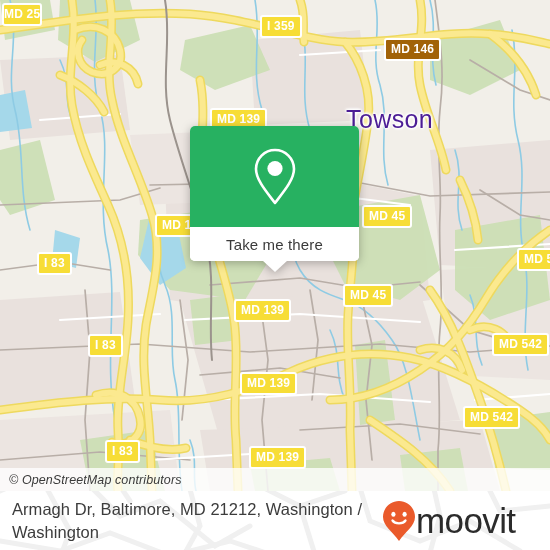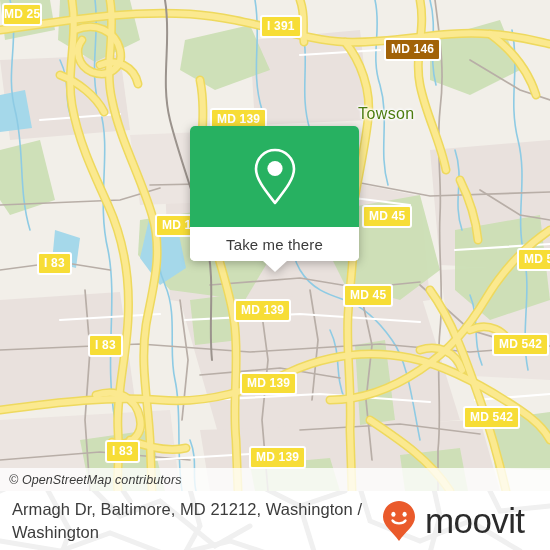--- a/index.html
+++ b/index.html
@@ -107,21 +107,21 @@
     flex: 1 1 auto;
     font-size: 16.5px;
     line-height: 23px;
     color: #3c3c3c;
     letter-spacing: 0.05px;
     max-width: 370px;
   }
   #brand {
     flex: 0 0 auto;
     display: flex; align-items: center;
-    gap: 9px;
+    gap: 0;
     margin-right: 6px;
     text-align: right;
   }
   #brand-word {
     font-size: 35px;
     line-height: 35px;
     color: #2b2b2b;
     letter-spacing: -0.6px;
     font-weight: 400;
   }
@@ -296,26 +296,26 @@
 
         <g stroke="#9b938d" fill="none" stroke-width="2" stroke-linecap="round">
           <path d="M165,0 C172,40 160,80 170,120 C180,160 196,200 206,240 C216,280 208,320 212,360"></path>
           <path d="M340,170 C352,200 344,230 352,260"></path>
         </g>
       </g>
     </svg>
 
     <div></div>
     <div id="place-labels">
-        <div style="position: absolute; left: 358px; top: 105px; font-size: 16px; color: #4d7c0f; white-space: nowrap; text-shadow: rgb(255, 255, 255) 0px 0px 3px, rgb(255, 255, 255) 0px 0px 3px, rgb(255, 255, 255) 0px 0px 3px, rgb(255, 255, 255) 1px 1px 3px, rgb(255, 255, 255) -1px -1px 3px; letter-spacing: 0.4px;">Towson</div>
+        <div style="position: absolute; left: 346px; top: 105px; font-size: 25px; color: #4c1d95; white-space: nowrap; text-shadow: rgb(255, 255, 255) 0px 0px 3px, rgb(255, 255, 255) 0px 0px 3px, rgb(255, 255, 255) 0px 0px 3px, rgb(255, 255, 255) 1px 1px 3px, rgb(255, 255, 255) -1px -1px 3px; letter-spacing: 0.4px;">Towson</div>
       </div>
 
     <div id="shields">
         <div style="position: absolute; left: 2px; top: 3px; background: rgb(247, 221, 54); color: rgb(255, 255, 255); border: 2px solid rgb(255, 255, 255); border-radius: 3px; font-size: 12px; font-weight: bold; line-height: 12px; padding: 3px 0 4px; white-space: nowrap; letter-spacing: 0.2px;">MD 25</div>
-        <div style="position: absolute; left: 260px; top: 15px; background: rgb(247, 221, 54); color: rgb(255, 255, 255); border: 2px solid rgb(255, 255, 255); border-radius: 3px; font-size: 12px; font-weight: bold; line-height: 12px; padding: 3px 5px 4px; white-space: nowrap; letter-spacing: 0.2px;">I 391</div>
+        <div style="position: absolute; left: 260px; top: 15px; background: rgb(247, 221, 54); color: rgb(255, 255, 255); border: 2px solid rgb(255, 255, 255); border-radius: 3px; font-size: 12px; font-weight: bold; line-height: 12px; padding: 3px 5px 4px; white-space: nowrap; letter-spacing: 0.2px;">I 359</div>
         <div style="position: absolute; left: 384px; top: 38px; background: #a16207; color: rgb(255, 255, 255); border: 2px solid rgb(255, 255, 255); border-radius: 3px; font-size: 12px; font-weight: bold; line-height: 12px; padding: 3px 5px 4px; white-space: nowrap; letter-spacing: 0.2px;">MD 146</div>
         <div style="position: absolute; left: 210px; top: 108px; background: rgb(247, 221, 54); color: rgb(255, 255, 255); border: 2px solid rgb(255, 255, 255); border-radius: 3px; font-size: 12px; font-weight: bold; line-height: 12px; padding: 3px 5px 4px; white-space: nowrap; letter-spacing: 0.2px;">MD 139</div>
         <div style="position: absolute; left: 155px; top: 214px; background: rgb(247, 221, 54); color: rgb(255, 255, 255); border: 2px solid rgb(255, 255, 255); border-radius: 3px; font-size: 12px; font-weight: bold; line-height: 12px; padding: 3px 5px 4px; white-space: nowrap; letter-spacing: 0.2px;">MD 13</div>
         <div style="position: absolute; left: 362px; top: 205px; background: rgb(247, 221, 54); color: rgb(255, 255, 255); border: 2px solid rgb(255, 255, 255); border-radius: 3px; font-size: 12px; font-weight: bold; line-height: 12px; padding: 3px 5px 4px; white-space: nowrap; letter-spacing: 0.2px;">MD 45</div>
         <div style="position: absolute; left: 517px; top: 248px; background: rgb(247, 221, 54); color: rgb(255, 255, 255); border: 2px solid rgb(255, 255, 255); border-radius: 3px; font-size: 12px; font-weight: bold; line-height: 12px; padding: 3px 5px 4px; white-space: nowrap; letter-spacing: 0.2px;">MD 54</div>
         <div style="position: absolute; left: 37px; top: 252px; background: rgb(247, 221, 54); color: rgb(255, 255, 255); border: 2px solid rgb(255, 255, 255); border-radius: 3px; font-size: 12px; font-weight: bold; line-height: 12px; padding: 3px 5px 4px; white-space: nowrap; letter-spacing: 0.2px;">I 83</div>
         <div style="position: absolute; left: 343px; top: 284px; background: rgb(247, 221, 54); color: rgb(255, 255, 255); border: 2px solid rgb(255, 255, 255); border-radius: 3px; font-size: 12px; font-weight: bold; line-height: 12px; padding: 3px 5px 4px; white-space: nowrap; letter-spacing: 0.2px;">MD 45</div>
         <div style="position: absolute; left: 234px; top: 299px; background: rgb(247, 221, 54); color: rgb(255, 255, 255); border: 2px solid rgb(255, 255, 255); border-radius: 3px; font-size: 12px; font-weight: bold; line-height: 12px; padding: 3px 5px 4px; white-space: nowrap; letter-spacing: 0.2px;">MD 139</div>
         <div style="position: absolute; left: 492px; top: 333px; background: rgb(247, 221, 54); color: rgb(255, 255, 255); border: 2px solid rgb(255, 255, 255); border-radius: 3px; font-size: 12px; font-weight: bold; line-height: 12px; padding: 3px 5px 4px; white-space: nowrap; letter-spacing: 0.2px;">MD 542</div>
         <div style="position: absolute; left: 88px; top: 334px; background: rgb(247, 221, 54); color: rgb(255, 255, 255); border: 2px solid rgb(255, 255, 255); border-radius: 3px; font-size: 12px; font-weight: bold; line-height: 12px; padding: 3px 5px 4px; white-space: nowrap; letter-spacing: 0.2px;">I 83</div>

